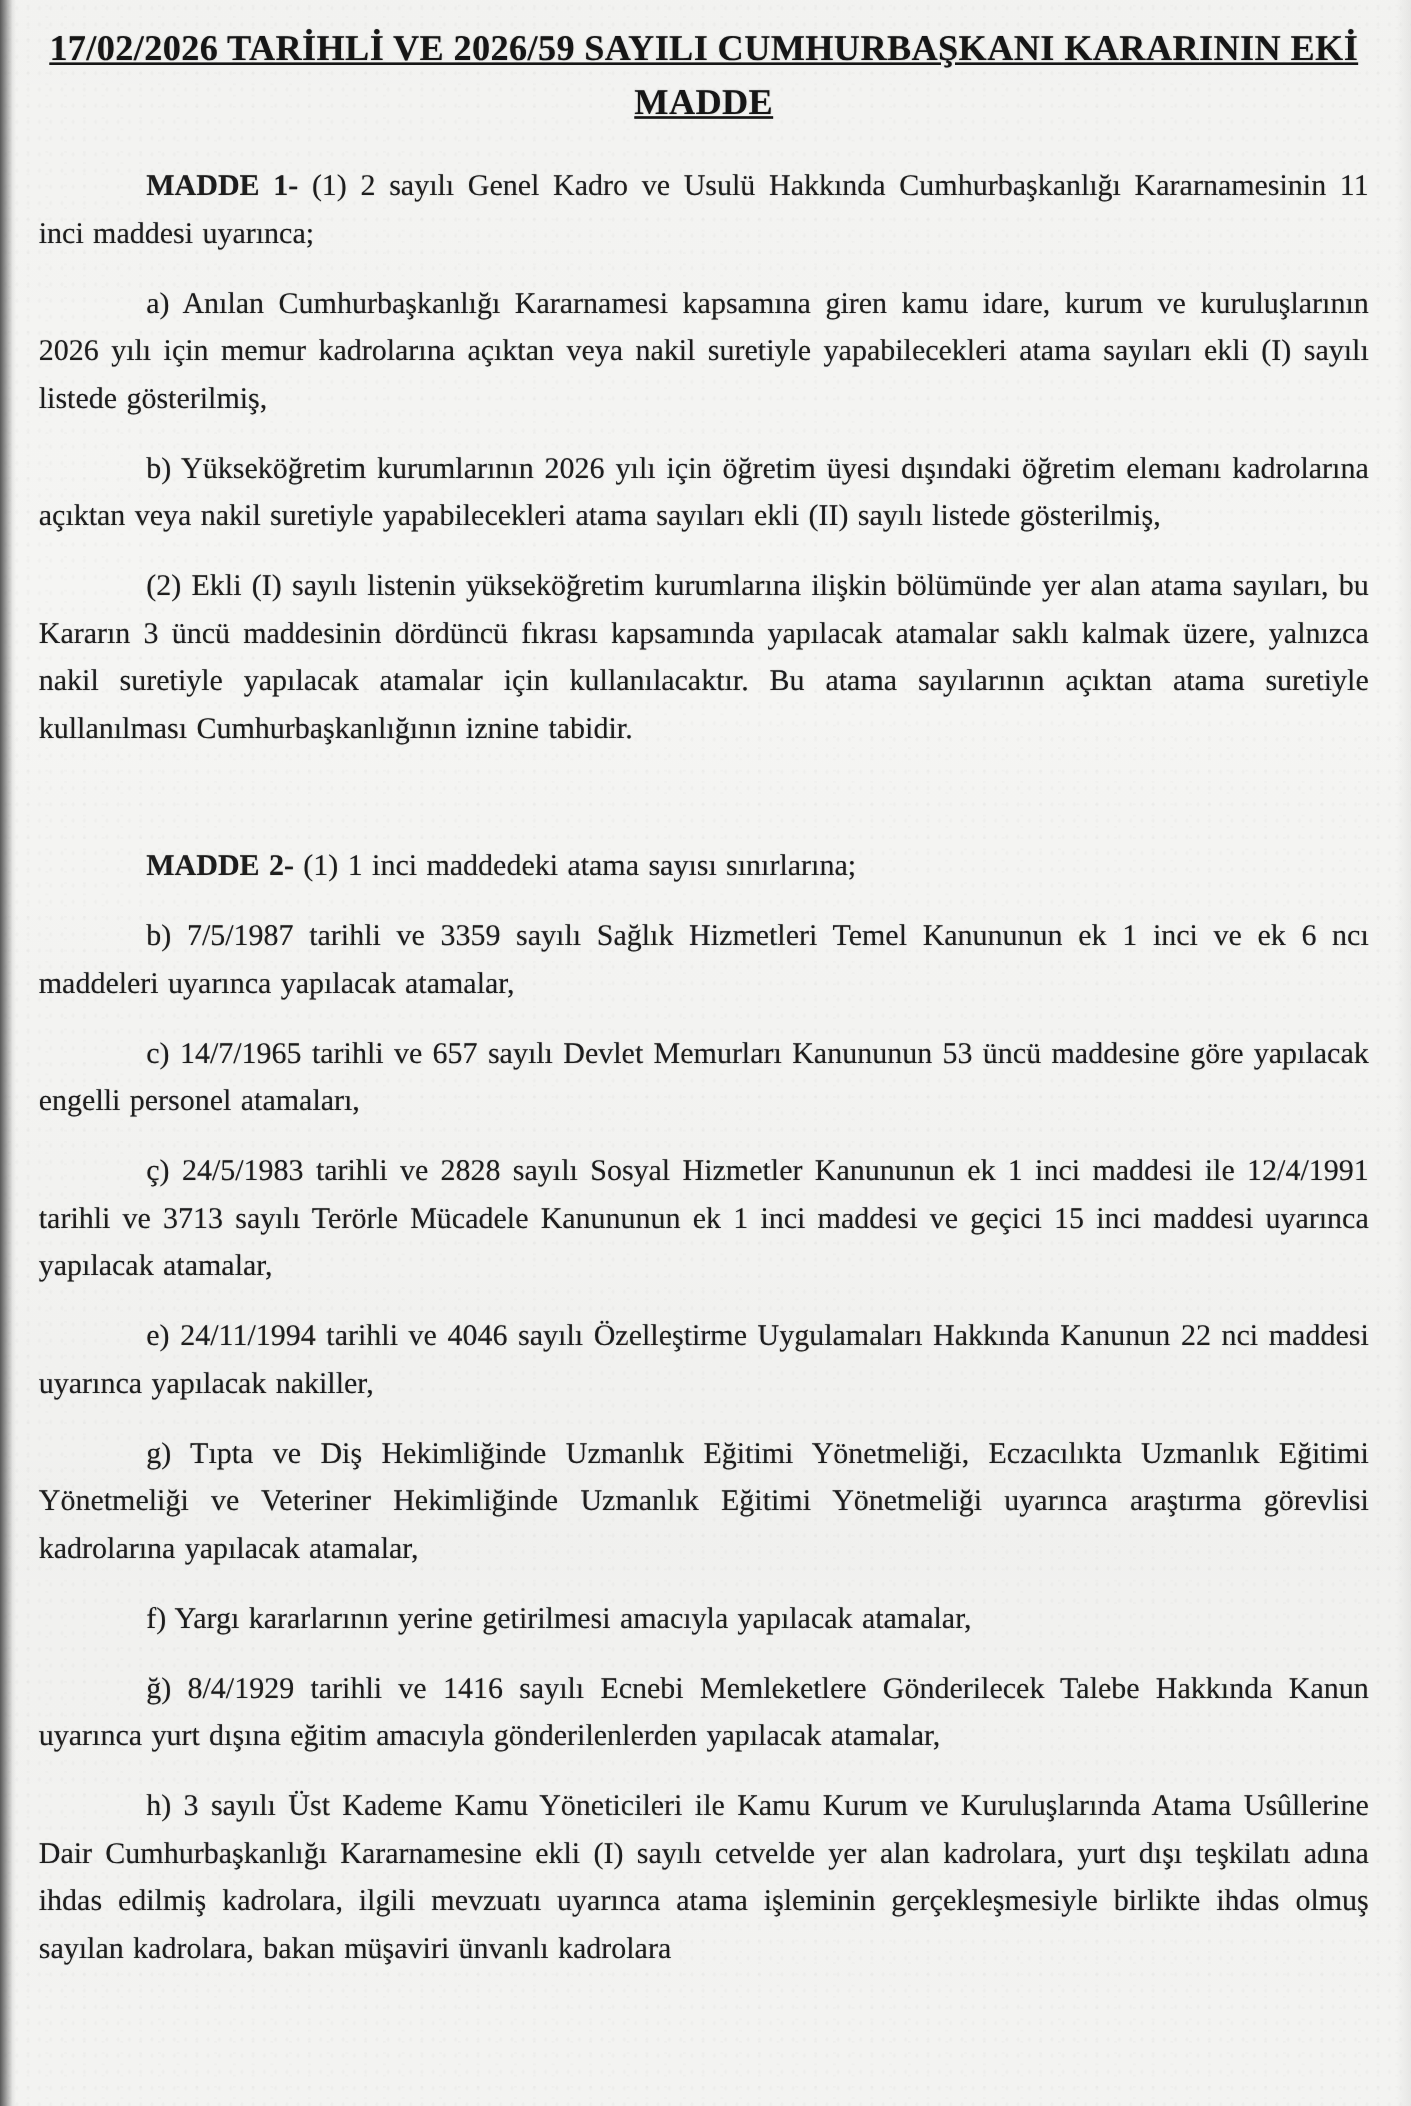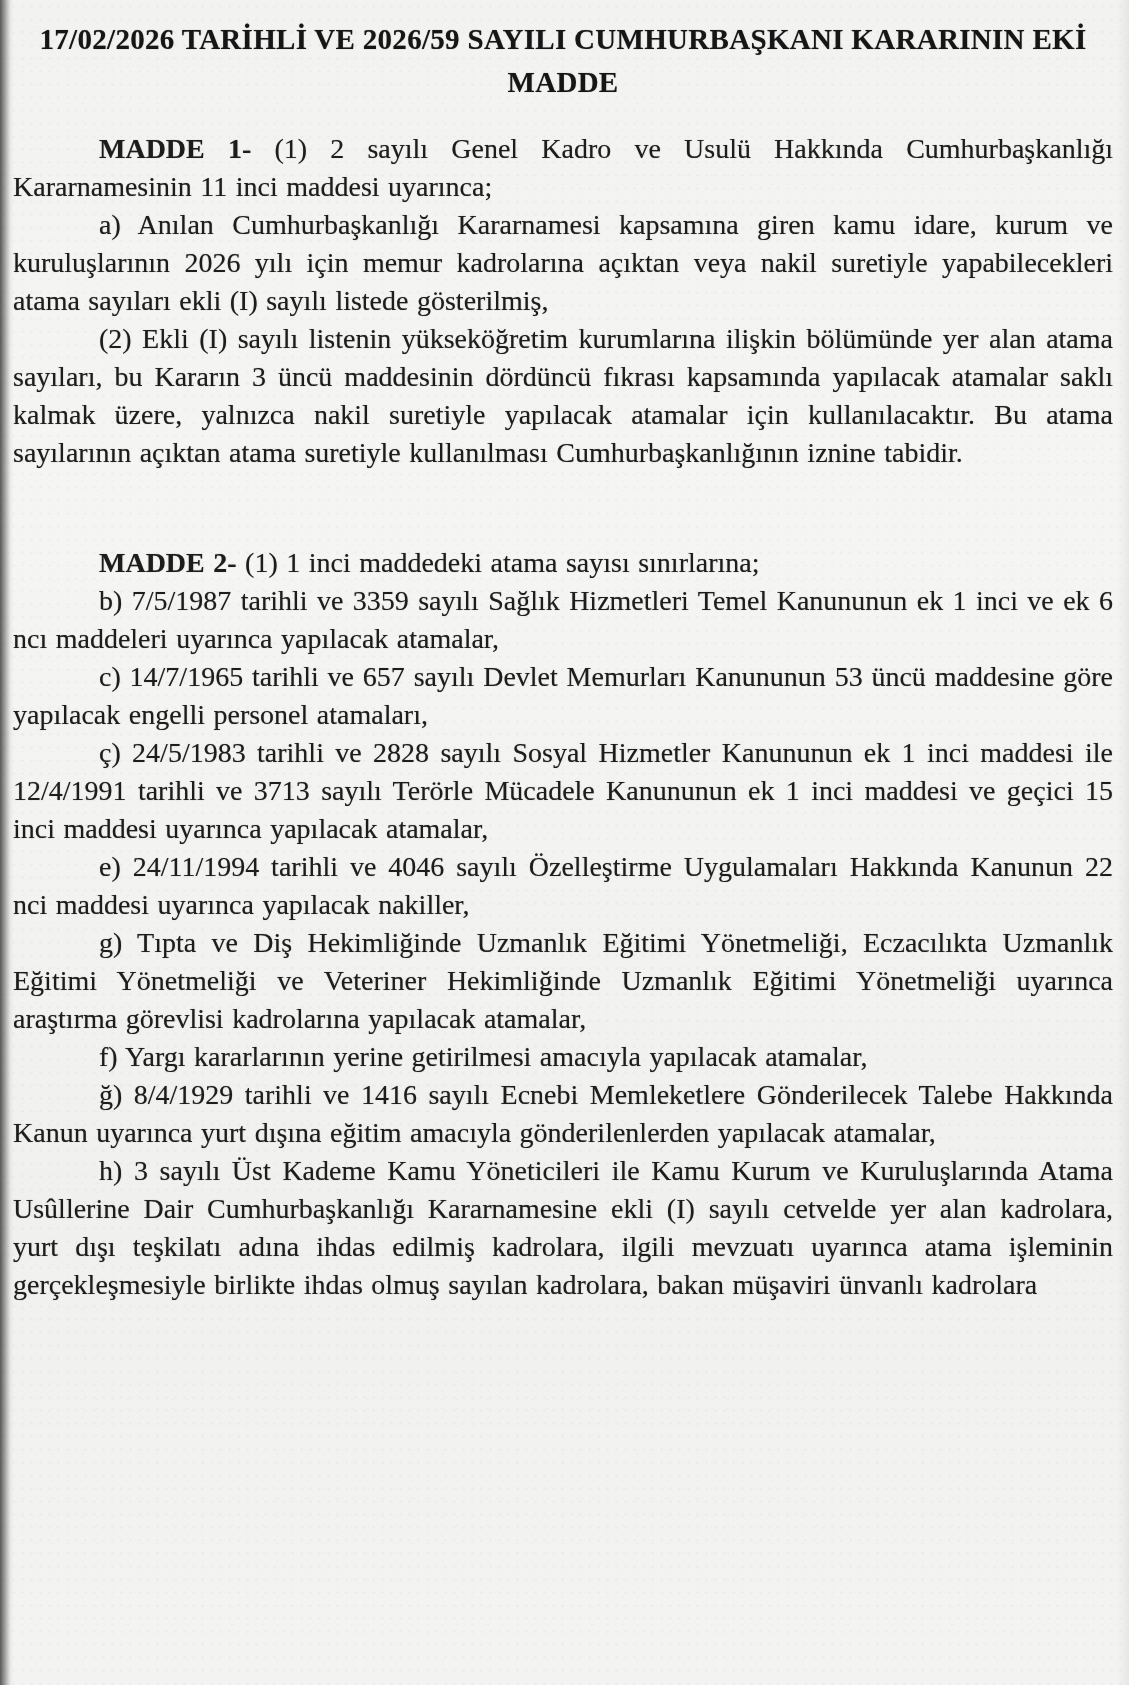--- a/index.html
+++ b/index.html
@@ -52,28 +52,28 @@
   .title {
     margin: 6px 0 26px 0;
     text-align: center;
     font-weight: 700;
     font-size: 29px;
     line-height: 43px;
     color: #161616;
     letter-spacing: 0.3px;
     text-shadow: 0 0 1px rgba(10,10,10,0.45);
   }
-  .title-line { display: block; }
+  .title-line { display: block; text-decoration: underline; }
   .para {
-    font-size: 28px;
+    font-size: 24px;
     line-height: 38px;
     color: #1d1d1d;
     text-align: justify;
     text-indent: 86px;
-    margin: 0;
+    margin: 18px;
     word-spacing: 1.5px;
     text-shadow: 0 0 0.9px rgba(25,25,25,0.48);
   }
   .para strong { font-weight: 700; }
   .sect-gap { margin-top: 72px; }
 </style>
 </head>
 <body>
 
 <div class="page">
@@ -84,20 +84,21 @@
 
     <h1 class="title">
       <span class="title-line">17/02/2026 TARİHLİ VE 2026/59 SAYILI CUMHURBAŞKANI KARARININ EKİ</span>
       <span class="title-line">MADDE</span>
     </h1>
 
     <p class="para"><strong>MADDE 1-</strong><span> (1) 2 sayılı Genel Kadro ve Usulü Hakkında Cumhurbaşkanlığı Kararnamesinin 11 inci maddesi uyarınca;</span></p>
 
     <p class="para"><span>a) Anılan Cumhurbaşkanlığı Kararnamesi kapsamına giren kamu idare, kurum ve kuruluşlarının 2026 yılı için memur kadrolarına açıktan veya nakil suretiyle yapabilecekleri atama sayıları ekli (I) sayılı listede gösterilmiş,</span></p>
 
+    <p class="para"><span>b) Yükseköğretim kurumlarının 2026 yılı için öğretim üyesi dışındaki öğretim elemanı kadrolarına açıktan veya nakil suretiyle yapabilecekleri atama sayıları ekli (II) sayılı listede gösterilmiş,</span></p>
 
 
     <p class="para"><span>(2) Ekli (I) sayılı listenin yükseköğretim kurumlarına ilişkin bölümünde yer alan atama sayıları, bu Kararın 3 üncü maddesinin dördüncü fıkrası kapsamında yapılacak atamalar saklı kalmak üzere, yalnızca nakil suretiyle yapılacak atamalar için kullanılacaktır. Bu atama sayılarının açıktan atama suretiyle kullanılması Cumhurbaşkanlığının iznine tabidir.</span></p>
 
     <p class="para sect-gap"><strong>MADDE 2-</strong><span> (1) 1 inci maddedeki atama sayısı sınırlarına;</span></p>
 
 
     <p class="para"><span>b) 7/5/1987 tarihli ve 3359 sayılı Sağlık Hizmetleri Temel Kanununun ek 1 inci ve ek 6 ncı maddeleri uyarınca yapılacak atamalar,</span></p>
 
     <p class="para"><span>c) 14/7/1965 tarihli ve 657 sayılı Devlet Memurları Kanununun 53 üncü maddesine göre yapılacak engelli personel atamaları,</span></p>

